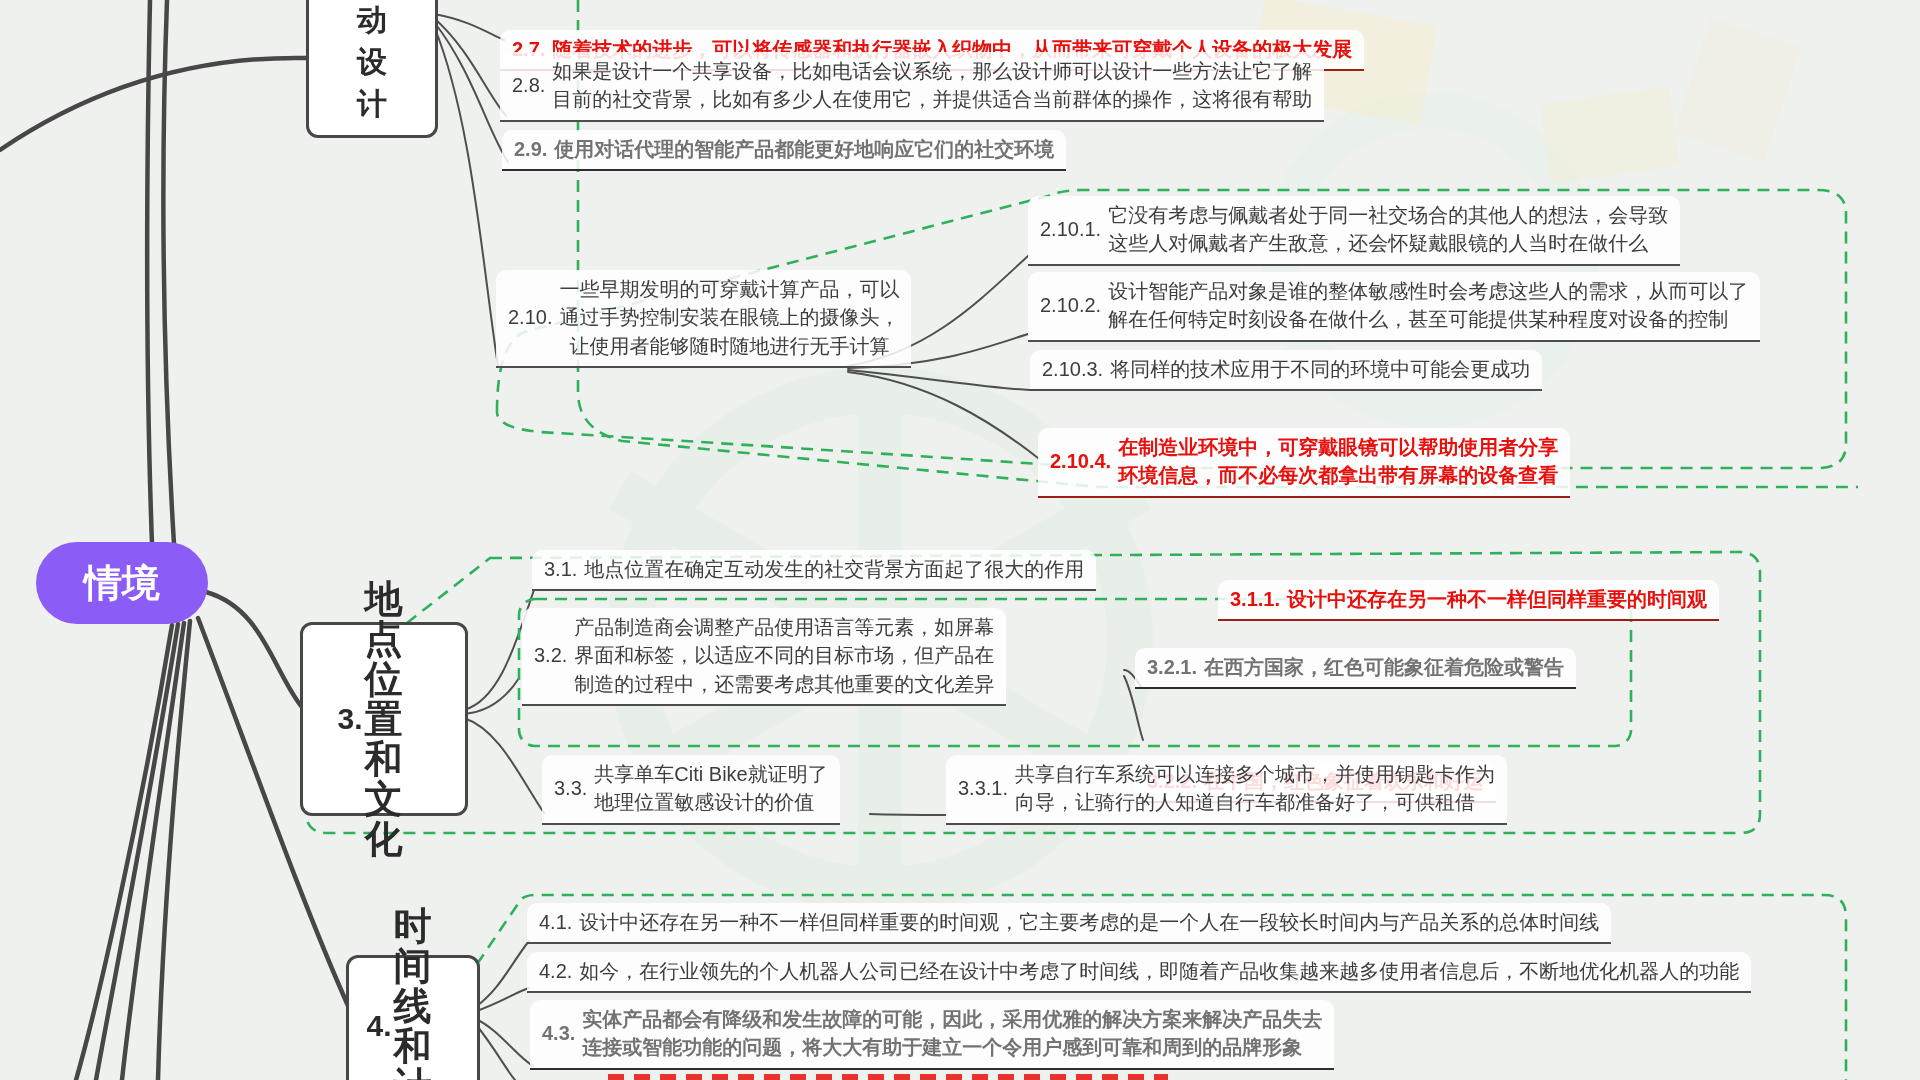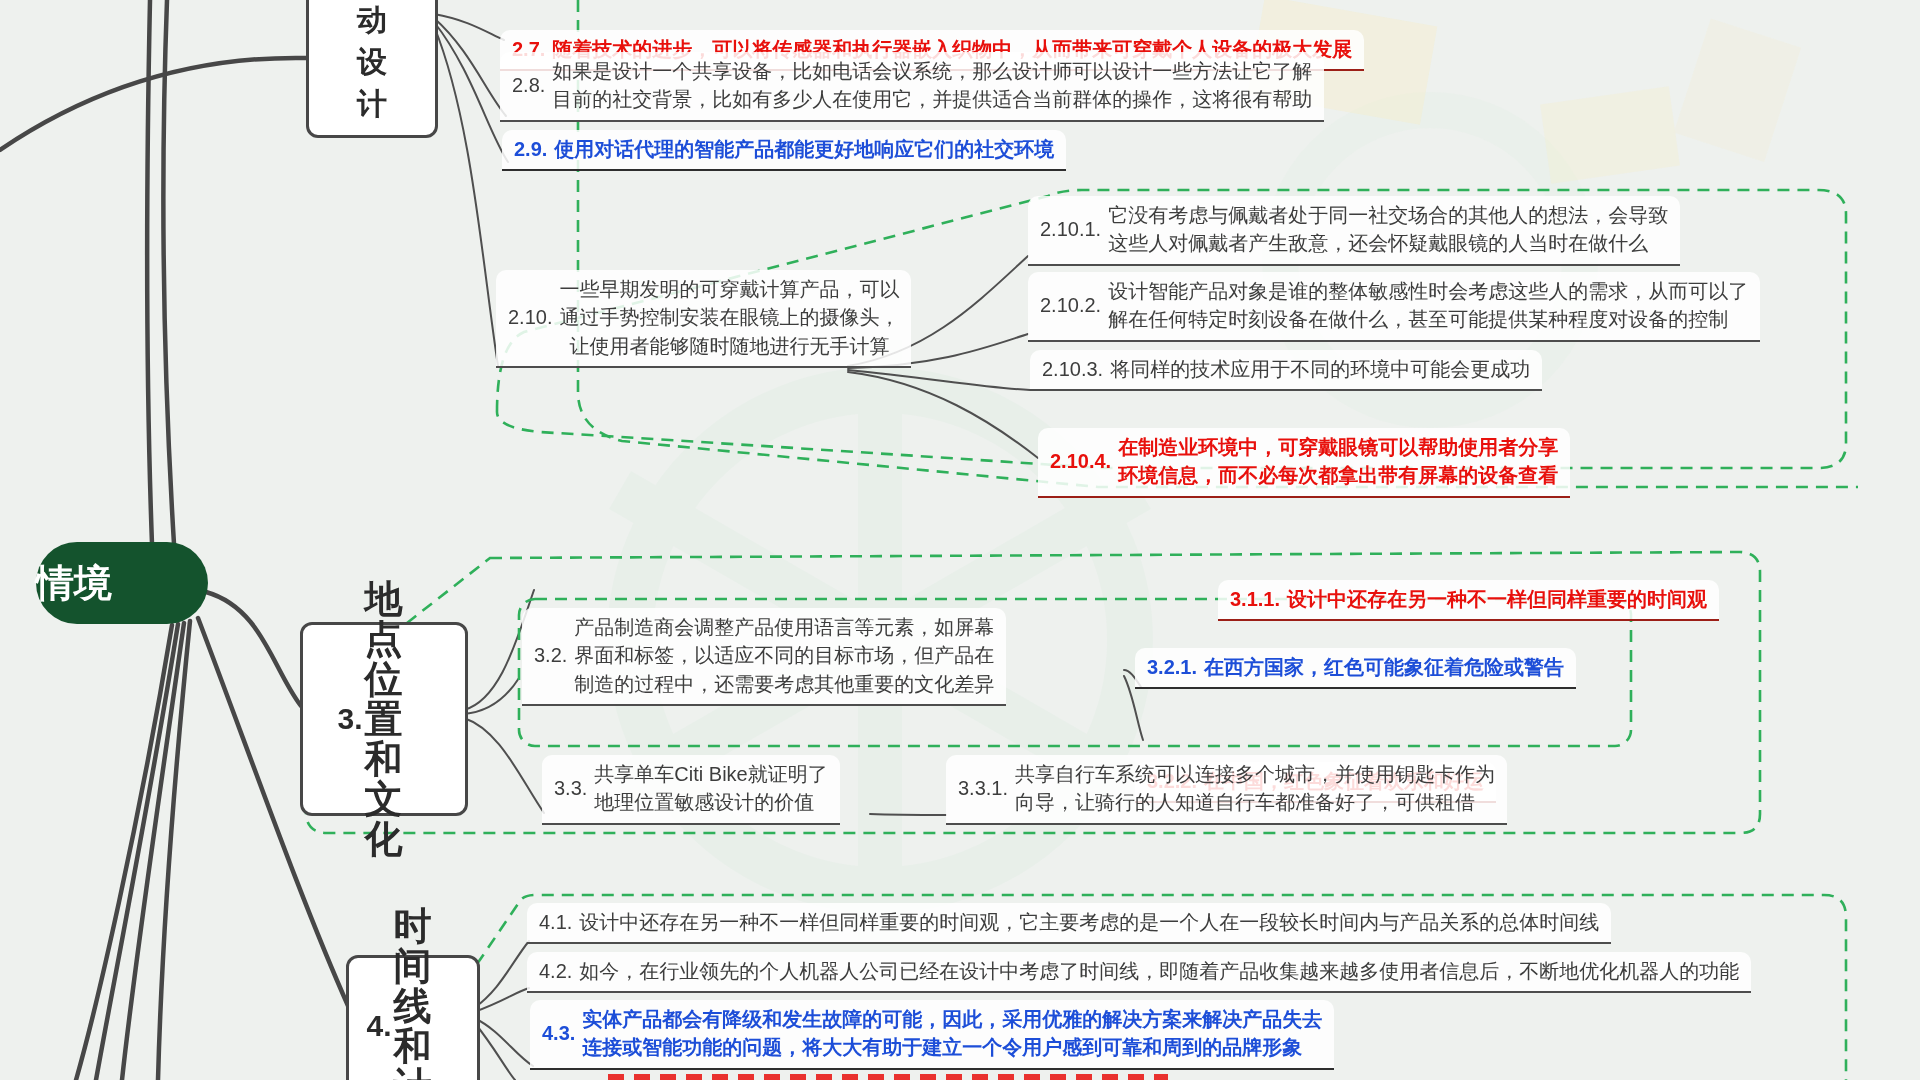--- a/index.html
+++ b/index.html
@@ -6,29 +6,29 @@
   #canvas{position:relative;width:1920px;height:1080px;overflow:hidden;
           background:#eef1ee;font-family:"Liberation Sans","DejaVu Sans",sans-serif;color:#3d3d3d;}
   svg.layer{position:absolute;left:0;top:0;z-index:1;}
   .wm{position:absolute;z-index:0;}
   .row{position:absolute;z-index:2;display:flex;align-items:center;gap:7px;
        background:rgba(255,255,255,.85);border-bottom:2px solid #4d4d4d;
        padding:5px 12px 6px 12px;border-radius:10px 10px 0 0;font-size:20px;line-height:1.42;}
   .row .txt{white-space:pre-line;}
   .row .num{white-space:nowrap;}
   .row.center .txt{text-align:center;}
-  .row.bold{font-weight:bold;color:#1d4ed8;border-bottom-color:#2e2e2e;}
+  .row.bold{font-weight:bold;color:#737373;border-bottom-color:#2e2e2e;}
   .row.red{font-weight:bold;color:#e8100c;border-bottom-color:#9c1f17;margin-top:30px;}
   .node{position:absolute;z-index:2;background:#fff;border:3px solid #474747;border-radius:12px;
         display:flex;align-items:center;justify-content:center;font-weight:bold;color:#2b2b2b;}
   .node .vlabel{width:38px;font-size:30px;line-height:42px;word-break:break-all;text-align:center;margin-top:7px;}
   .node .nnum{font-size:30px;margin-right:2px;}
   .node .wlabel{width:66px;font-size:38px;line-height:40px;word-break:break-all;}
-  .root{position:absolute;z-index:2;background:#14532d;color:#fff;border-radius:41px;
-        display:flex;align-items:center;font-weight:bold;font-size:38px;}
+  .root{position:absolute;z-index:2;background:#8b5cf6;color:#fff;border-radius:41px;
+        display:flex;align-items:center;justify-content:center;font-weight:bold;font-size:38px;}
   .partial-red{position:absolute;z-index:2;height:6px;overflow:hidden;
         background:repeating-linear-gradient(90deg,#e8100c 0 16px,transparent 16px 26px);opacity:.85;}
 </style>
 </head>
 <body>
 
 <div id="canvas">
 
   <svg class="wm" width="1920" height="1080">
     <g opacity="0.30">
@@ -137,20 +137,24 @@
   <div class="row" style="left:1030px;top:350px">
     <span class="num">2.10.3.</span>
     <span class="txt">将同样的技术应用于不同的环境中可能会更成功</span>
   </div>
   <div class="row red center" style="left:1038px;top:398px">
     <span class="num">2.10.4.</span>
     <span class="txt">在制造业环境中，可穿戴眼镜可以帮助使用者分享
 环境信息，而不必每次都拿出带有屏幕的设备查看</span>
   </div>
 
+  <div class="row" style="left:532px;top:550px">
+    <span class="num">3.1.</span>
+    <span class="txt">地点位置在确定互动发生的社交背景方面起了很大的作用</span>
+  </div>
   <div class="row red" style="left:1218px;top:550px">
     <span class="num">3.1.1.</span>
     <span class="txt">设计中还存在另一种不一样但同样重要的时间观</span>
   </div>
   <div class="row center" style="left:522px;top:608px">
     <span class="num">3.2.</span>
     <span class="txt">产品制造商会调整产品使用语言等元素，如屏幕
 界面和标签，以适应不同的目标市场，但产品在
 制造的过程中，还需要考虑其他重要的文化差异</span>
   </div>

